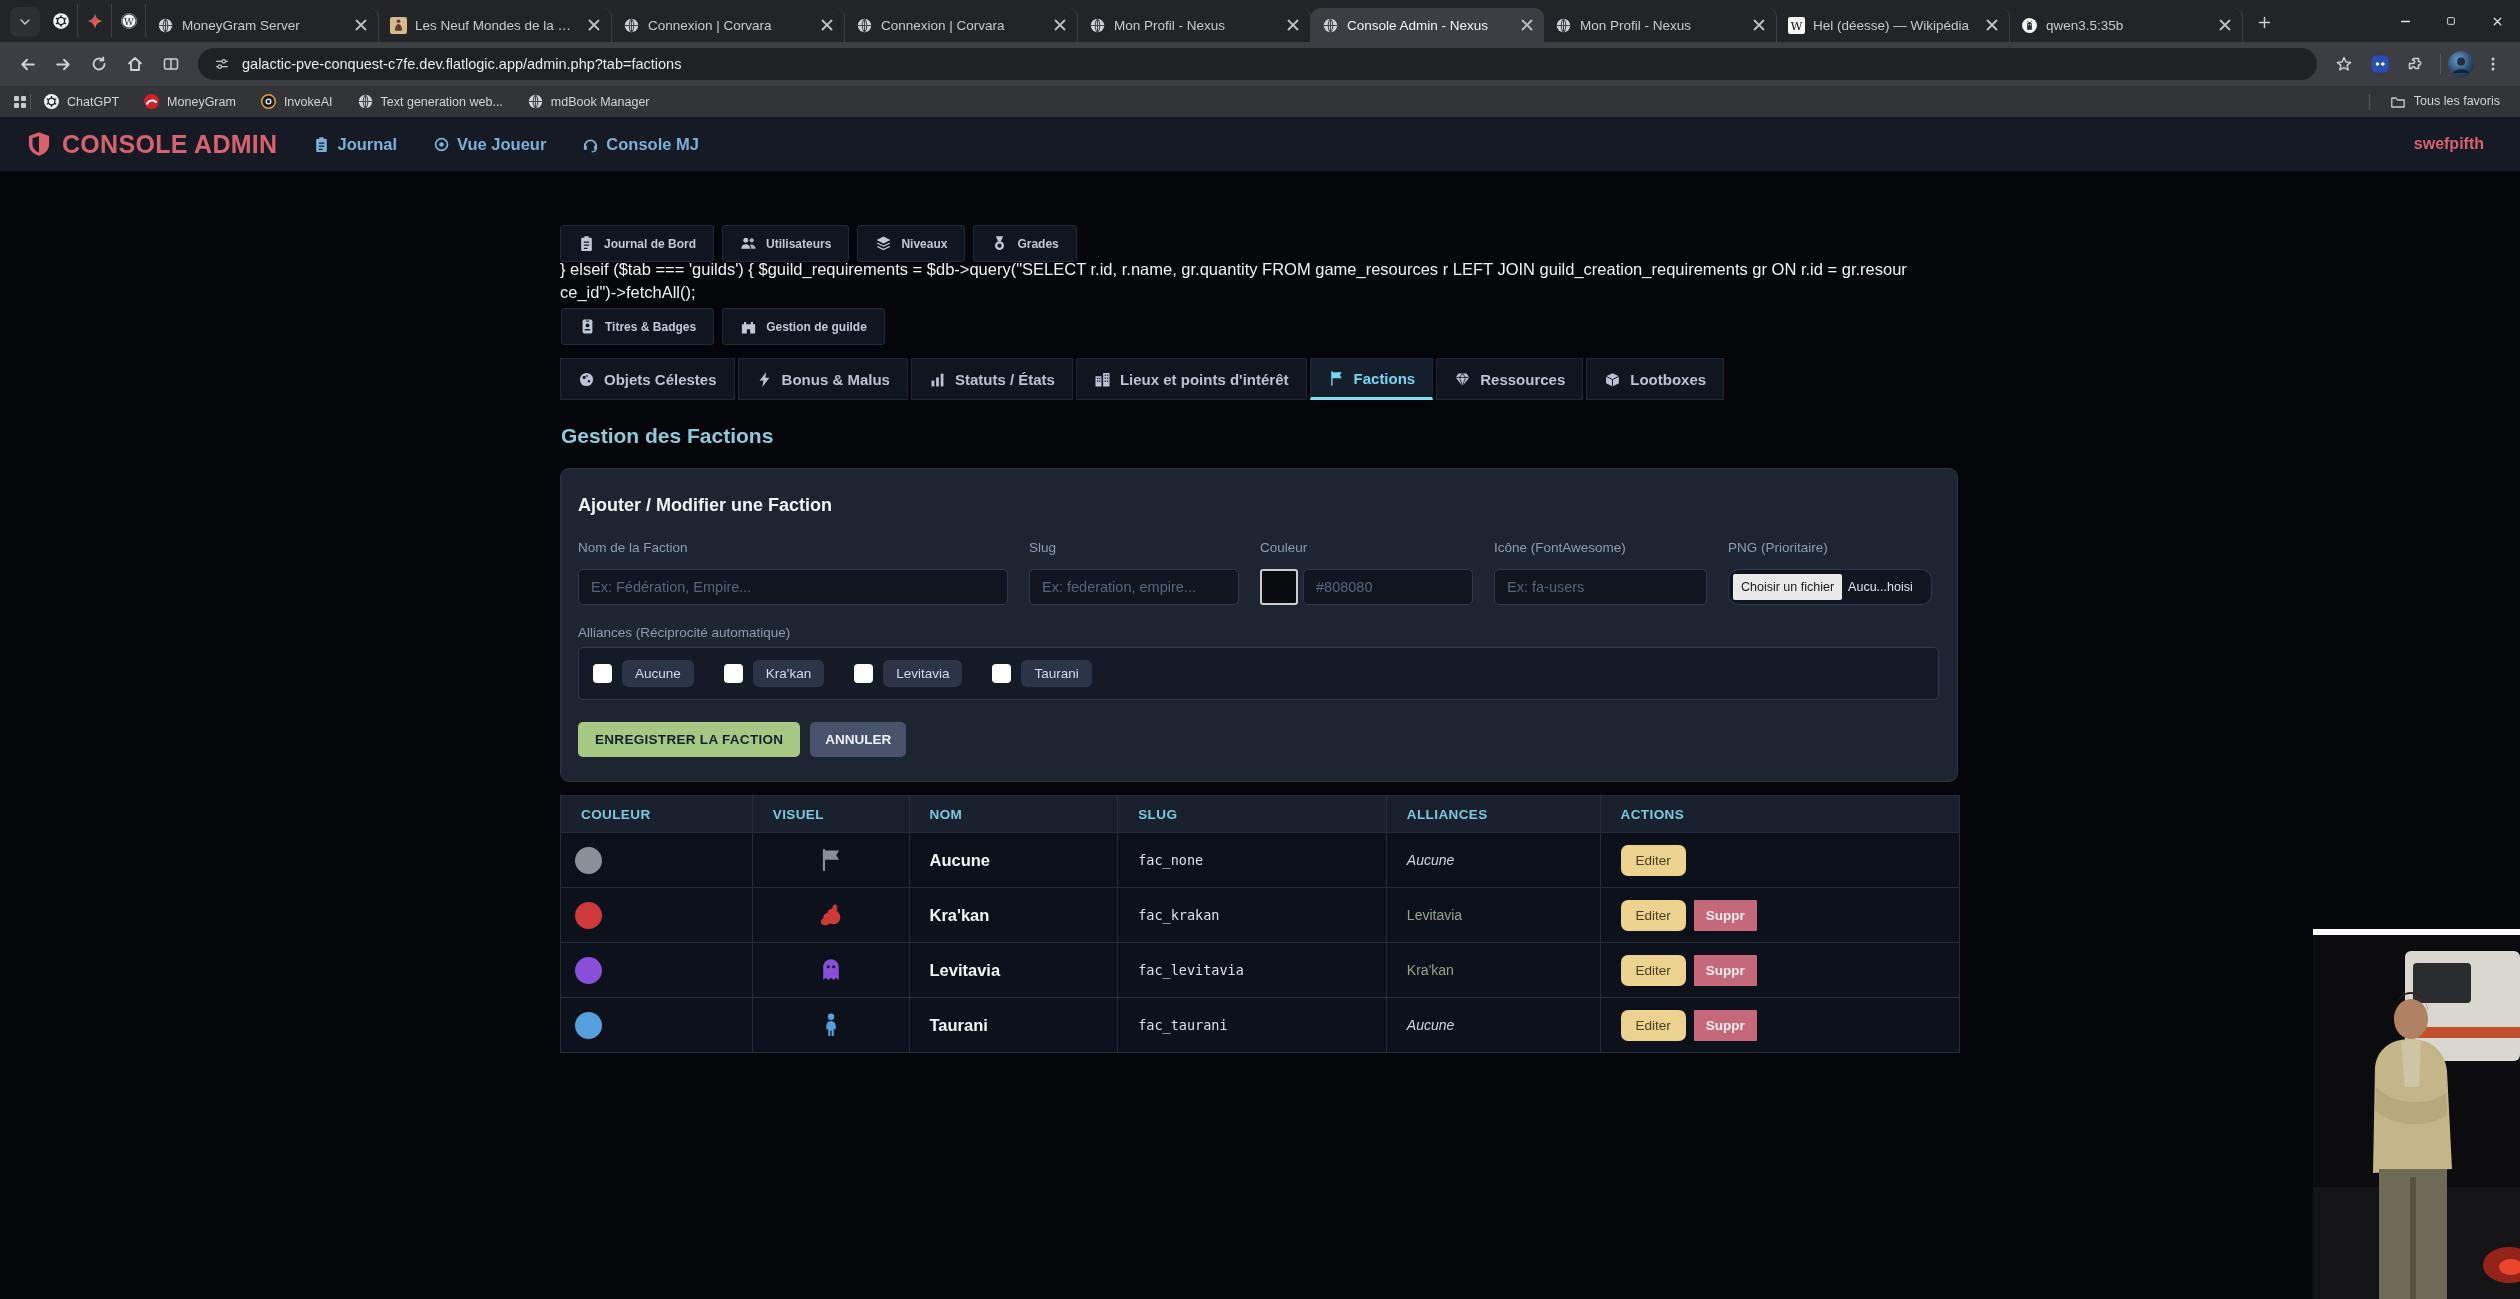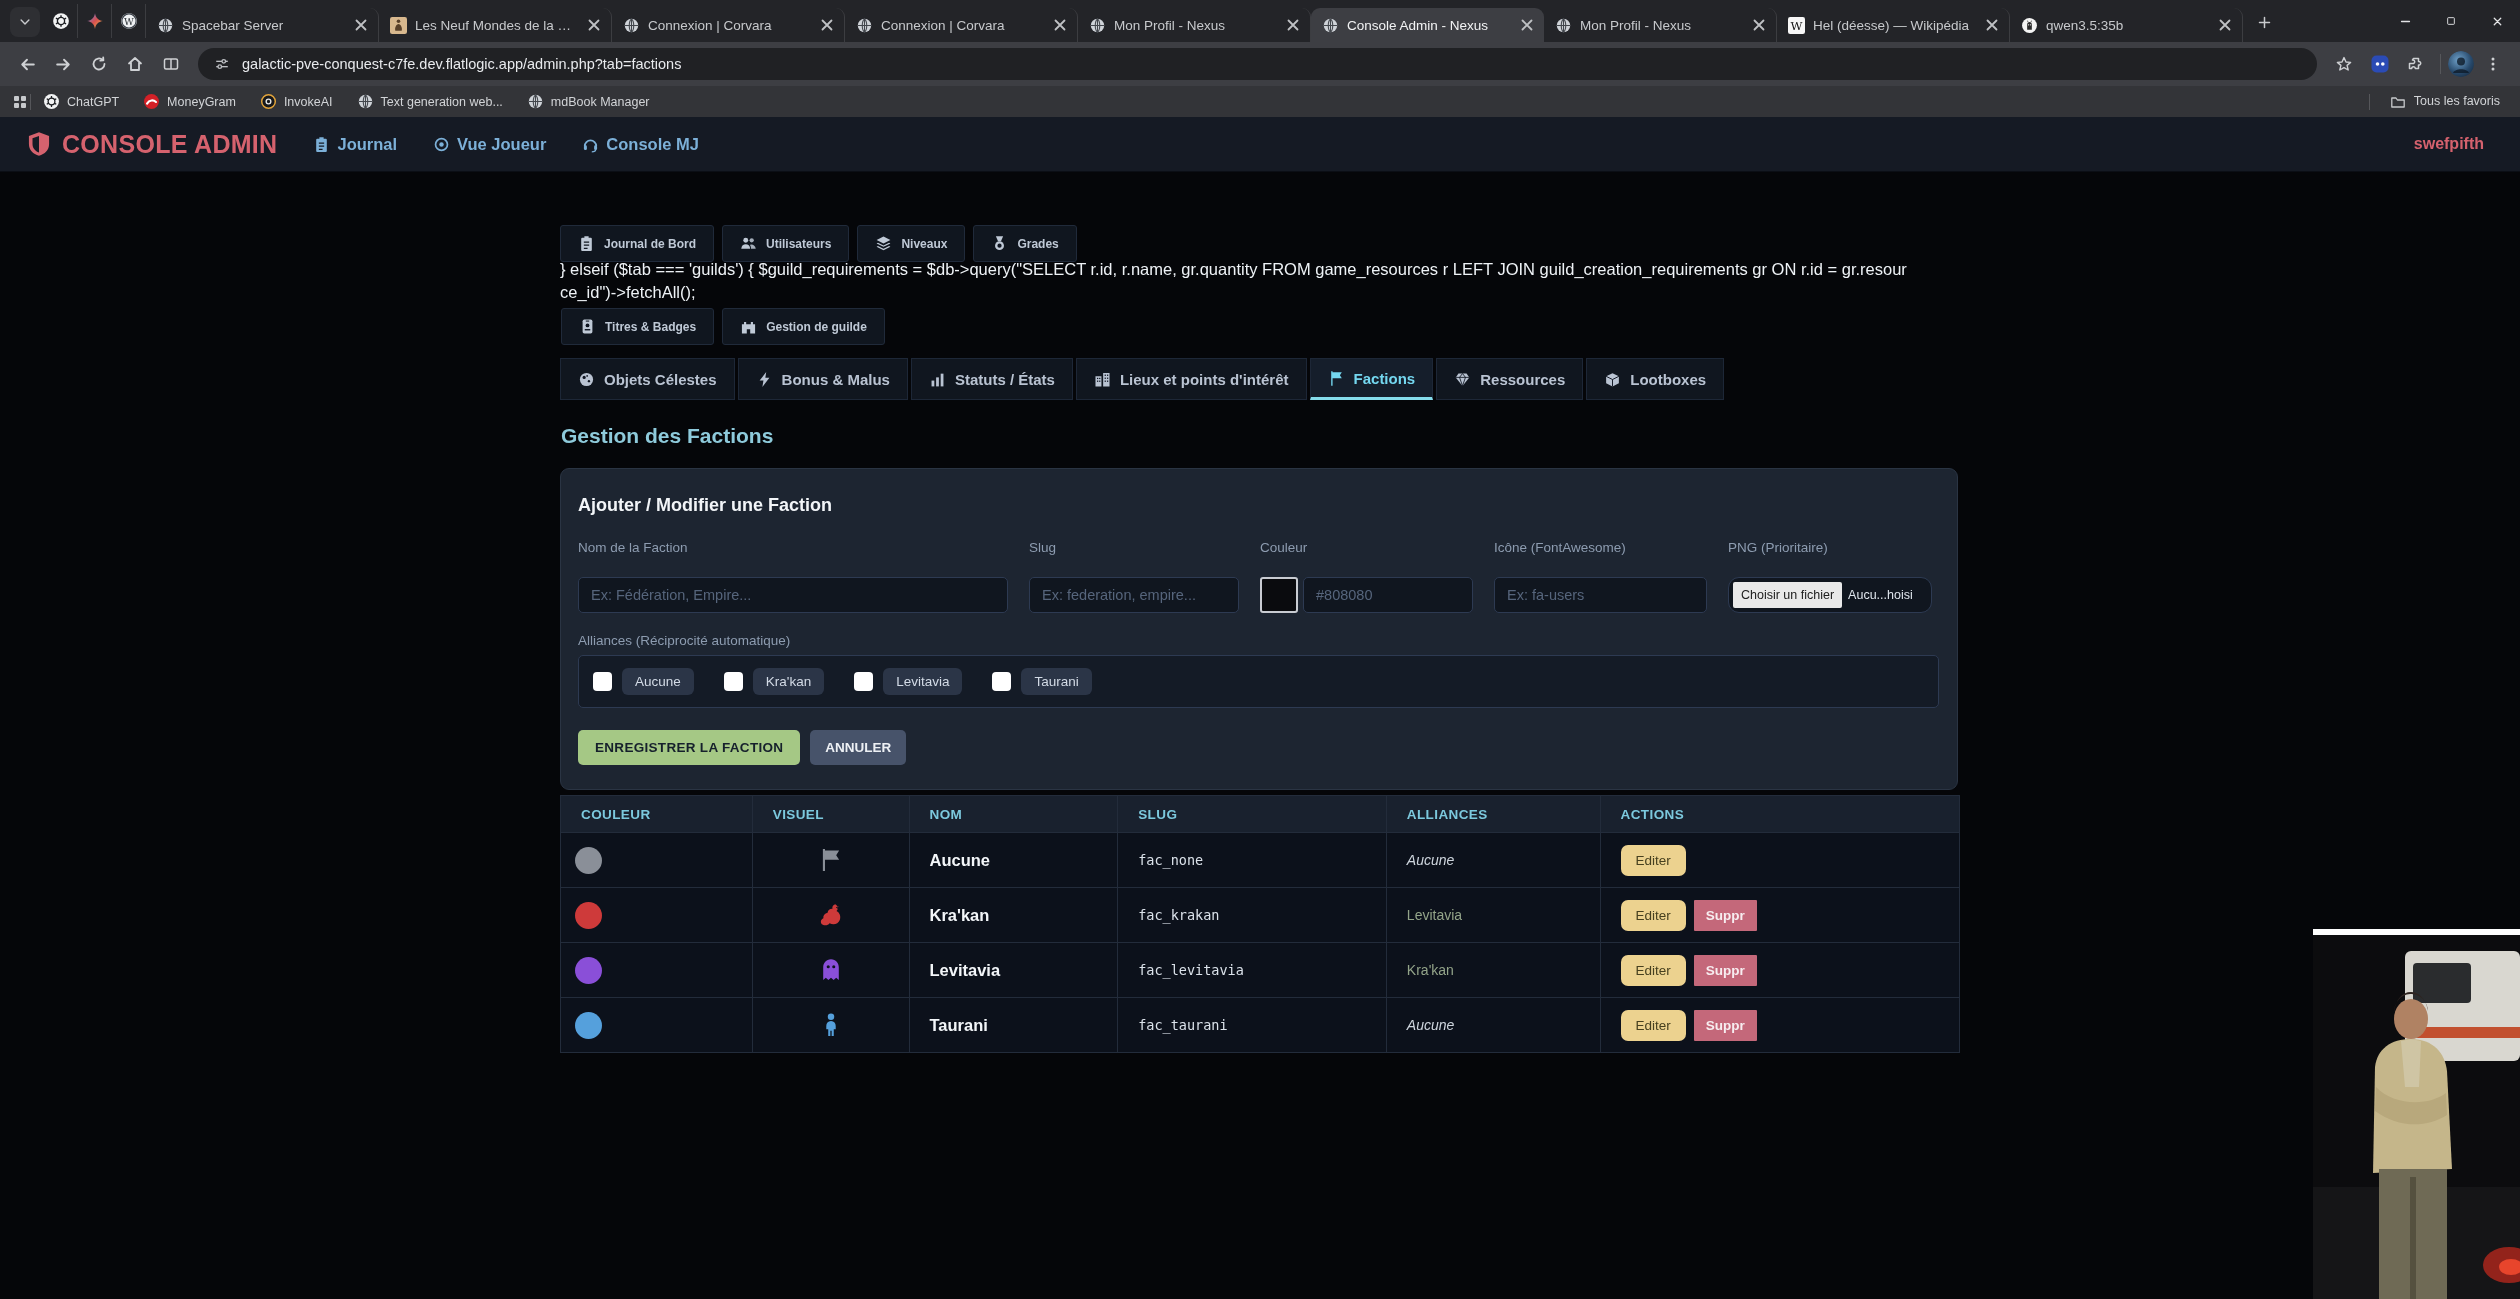--- a/index.html
+++ b/index.html
@@ -67,21 +67,21 @@
   .ctab{height:42px;padding:0 17px;background:#10161f;border:1px solid #1d2737;
         color:#b9c3d2;font-weight:bold;font-size:15px;display:inline-flex;align-items:center;gap:9px;white-space:nowrap;}
   .ctab .ic{width:17px;height:17px;}
   .ctab.active{background:#151e2b;color:#74d7ef;border-bottom:3px solid #85dcec;}
 
   .page-title{color:#8ecadb;font-size:21px;font-weight:bold;}
 
   .panel{width:1398px;background:#1d2531;border:1px solid #2a3443;border-radius:9px;padding:26px 18px 24px 17px;}
   .panel-title{color:#f2f5f8;font-size:18px;font-weight:bold;margin-bottom:24px;}
   .fields{display:flex;gap:21px;margin-bottom:20px;}
-  .fgroup .flabel{display:block;color:#8d9cb0;font-size:13.5px;margin-bottom:22px;}
+  .fgroup .flabel{display:block;color:#8d9cb0;font-size:13.5px;margin-bottom:14px;}
   .txt{height:36px;background:#10161f;border:1px solid #2d3a52;border-radius:5px;color:#d8e0ea;
        padding:0 12px;font-size:14.5px;width:100%;font-family:"Liberation Sans",sans-serif;}
   .txt::placeholder{color:#56657c;}
   .val-muted{color:#56657c;}
   .w-name{width:430px}.w-slug{width:210px}.w-colorwrap{width:213px}.w-icon{width:213px}.w-file{width:204px}
   .color-row{display:flex;gap:5px;}
   .swatch{width:38px;height:36px;background:#0a0b0e;border:2px solid #c9ccd2;border-radius:3px;flex:0 0 auto;}
   .filebox{height:36px;background:#10161f;border:1px solid #2d3a52;border-radius:11px;display:flex;
            align-items:center;padding:3px 4px;gap:6px;overflow:hidden;}
   .filebtn{background:#e9e9e9;color:#202020;font-size:12.5px;padding:6px 8px;border-radius:2px;white-space:nowrap;}
@@ -186,21 +186,21 @@
   </div>
       </div>
     <div style="display:flex;min-width:0;flex:0 1 auto;">
         <div class="tab">
     <span class="fav">
             <svg viewBox="0 0 16 16">
               <circle cx="8" cy="8" r="6.3" fill="#cfd3d8"></circle>
               <path d="M1.7 8 H14.3 M8 1.7 C5.2 4 5.2 12 8 14.3 C10.8 12 10.8 4 8 1.7 M8 1.7 V14.3" fill="none" stroke="#42464c" stroke-width="1"></path>
             </svg>
           </span>
-    <span class="tab-title">Spacebar Server</span>
+    <span class="tab-title">MoneyGram Server</span>
     <span class="tab-close">
             <svg viewBox="0 0 18 18" fill="none" stroke="currentColor" stroke-width="1.8" stroke-linecap="round" stroke-linejoin="round">
               <path d="M4.5 4.5 L13.5 13.5 M13.5 4.5 L4.5 13.5"></path>
             </svg>
           </span>
   </div>
         <div class="tab">
     <span class="fav">
             <svg viewBox="0 0 16 16">
               <rect width="16" height="16" rx="2" fill="#d8b88e"></rect>

